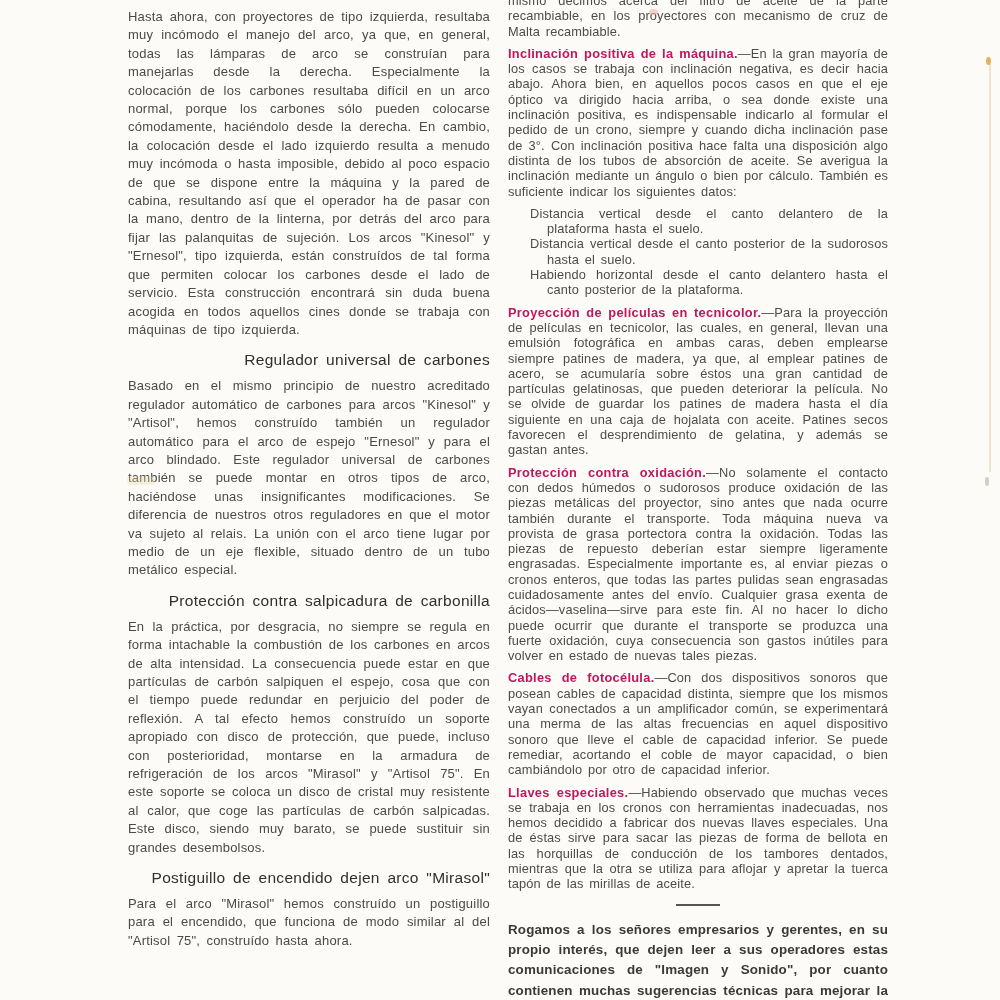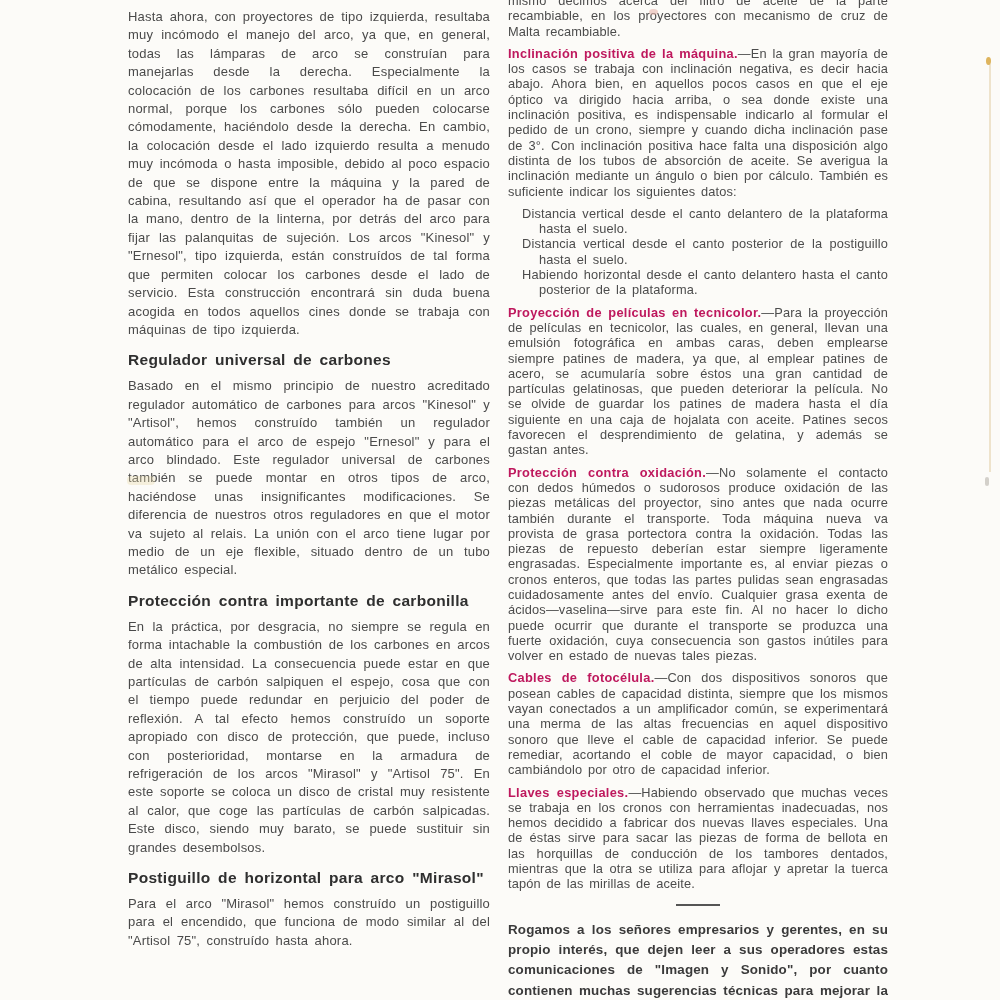--- a/index.html
+++ b/index.html
@@ -24,40 +24,40 @@
     font-size: 13px;
     line-height: 18.4px;
     letter-spacing: 0.2px;
     word-spacing: 2.5px;
     color: #4a4a4a;
   }
   .col-left h3 {
     margin: 11px 0 8px 0;
     font-size: 15.5px;
     line-height: 19px;
-    font-weight: bold;
+    font-weight: normal;
     letter-spacing: 0.3px;
     word-spacing: 3px;
     color: #2f2f2f;
-    text-align: left;
+    text-align: right;
   }
 
   .col-right p {
     margin: 0 0 7px 0;
     font-size: 12.8px;
     line-height: 15.3px;
     letter-spacing: 0.15px;
     word-spacing: 2px;
     color: #4c4c4c;
   }
   .col-right p strong { color: #be185d; letter-spacing: 0.3px; }
 
   .data-list { margin: 0 0 7px 0; }
   .data-list .item {
-    margin: 0 0 0 14px;
+    margin: 0 0 0 22px;
     padding-left: 17px;
     text-indent: -17px;
     font-size: 12.8px;
     line-height: 15.3px;
     letter-spacing: 0.15px;
     word-spacing: 2px;
     color: #4c4c4c;
     text-align: justify;
   }
 
@@ -90,34 +90,34 @@
 </style>
 </head>
 <body>
 
 <div class="page">
 
   <div class="col col-left">
     <p>Hasta ahora, con proyectores de tipo izquierda, resultaba muy incómodo el manejo del arco, ya que, en general, todas las lámparas de arco se construían para manejarlas desde la derecha. Especialmente la colocación de los carbones resultaba difícil en un arco normal, porque los carbones sólo pueden colocarse cómodamente, haciéndolo desde la derecha. En cambio, la colocación desde el lado izquierdo resulta a menudo muy incómoda o hasta imposible, debido al poco espacio de que se dispone entre la máquina y la pared de cabina, resultando así que el operador ha de pasar con la mano, dentro de la linterna, por detrás del arco para fijar las palanquitas de sujeción. Los arcos "Kinesol" y "Ernesol", tipo izquierda, están construídos de tal forma que permiten colocar los carbones desde el lado de servicio. Esta construcción encontrará sin duda buena acogida en todos aquellos cines donde se trabaja con máquinas de tipo izquierda.</p>
     <h3>Regulador universal de carbones</h3>
     <p>Basado en el mismo principio de nuestro acreditado regulador automático de carbones para arcos "Kinesol" y "Artisol", hemos construído también un regulador automático para el arco de espejo "Ernesol" y para el arco blindado. Este regulador universal de carbones también se puede montar en otros tipos de arco, haciéndose unas insignificantes modificaciones. Se diferencia de nuestros otros reguladores en que el motor va sujeto al relais. La unión con el arco tiene lugar por medio de un eje flexible, situado dentro de un tubo metálico especial.</p>
-    <h3>Protección contra importante de carbonilla</h3>
+    <h3>Protección contra salpicadura de carbonilla</h3>
     <p>En la práctica, por desgracia, no siempre se regula en forma intachable la combustión de los carbones en arcos de alta intensidad. La consecuencia puede estar en que partículas de carbón salpiquen el espejo, cosa que con el tiempo puede redundar en perjuicio del poder de reflexión. A tal efecto hemos construído un soporte apropiado con disco de protección, que puede, incluso con posterioridad, montarse en la armadura de refrigeración de los arcos "Mirasol" y "Artisol 75". En este soporte se coloca un disco de cristal muy resistente al calor, que coge las partículas de carbón salpicadas. Este disco, siendo muy barato, se puede sustituir sin grandes desembolsos.</p>
-    <h3>Postiguillo de horizontal para arco "Mirasol"</h3>
+    <h3>Postiguillo de encendido dejen arco "Mirasol"</h3>
     <p>Para el arco "Mirasol" hemos construído un postiguillo para el encendido, que funciona de modo similar al del "Artisol 75", construído hasta ahora.</p>
   </div>
 
   <div class="col col-right">
     <p>mismo decimos acerca del filtro de aceite de la parte recambiable, en los proyectores con mecanismo de cruz de Malta recambiable.</p>
 
     <p><strong>Inclinación positiva de la máquina.</strong><span>—En la gran mayoría de los casos se trabaja con inclinación negativa, es decir hacia abajo. Ahora bien, en aquellos pocos casos en que el eje óptico va dirigido hacia arriba, o sea donde existe una inclinación positiva, es indispensable indicarlo al formular el pedido de un crono, siempre y cuando dicha inclinación pase de 3°. Con inclinación positiva hace falta una disposición algo distinta de los tubos de absorción de aceite. Se averigua la inclinación mediante un ángulo o bien por cálculo. También es suficiente indicar los siguientes datos:</span></p>
 
     <div class="data-list">
       <div class="item">Distancia vertical desde el canto delantero de la plataforma hasta el suelo.</div>
-      <div class="item">Distancia vertical desde el canto posterior de la postiguillo hasta el suelo.</div>
+      <div class="item">Distancia vertical desde el canto posterior de la sudorosos hasta el suelo.</div>
       <div class="item">Habiendo horizontal desde el canto delantero hasta el canto posterior de la plataforma.</div>
     </div>
 
     <p><strong>Proyección de películas en tecnicolor.</strong><span>—Para la proyección de películas en tecnicolor, las cuales, en general, llevan una emulsión fotográfica en ambas caras, deben emplearse siempre patines de madera, ya que, al emplear patines de acero, se acumularía sobre éstos una gran cantidad de partículas gelatinosas, que pueden deteriorar la película. No se olvide de guardar los patines de madera hasta el día siguiente en una caja de hojalata con aceite. Patines secos favorecen el desprendimiento de gelatina, y además se gastan antes.</span></p>
 
     <p><strong>Protección contra oxidación.</strong><span>—No solamente el contacto con dedos húmedos o sudorosos produce oxidación de las piezas metálicas del proyector, sino antes que nada ocurre también durante el transporte. Toda máquina nueva va provista de grasa portectora contra la oxidación. Todas las piezas de repuesto deberían estar siempre ligeramente engrasadas. Especialmente importante es, al enviar piezas o cronos enteros, que todas las partes pulidas sean engrasadas cuidadosamente antes del envío. Cualquier grasa exenta de ácidos—vaselina—sirve para este fin. Al no hacer lo dicho puede ocurrir que durante el transporte se produzca una fuerte oxidación, cuya consecuencia son gastos inútiles para volver en estado de nuevas tales piezas.</span></p>
 
     <p><strong>Cables de fotocélula.</strong><span>—Con dos dispositivos sonoros que posean cables de capacidad distinta, siempre que los mismos vayan conectados a un amplificador común, se experimentará una merma de las altas frecuencias en aquel dispositivo sonoro que lleve el cable de capacidad inferior. Se puede remediar, acortando el coble de mayor capacidad, o bien cambiándolo por otro de capacidad inferior.</span></p>
 
     <p><strong>Llaves especiales.</strong><span>—Habiendo observado que muchas veces se trabaja en los cronos con herramientas inadecuadas, nos hemos decidido a fabricar dos nuevas llaves especiales. Una de éstas sirve para sacar las piezas de forma de bellota en las horquillas de conducción de los tambores dentados, mientras que la otra se utiliza para aflojar y apretar la tuerca tapón de las mirillas de aceite.</span></p>

